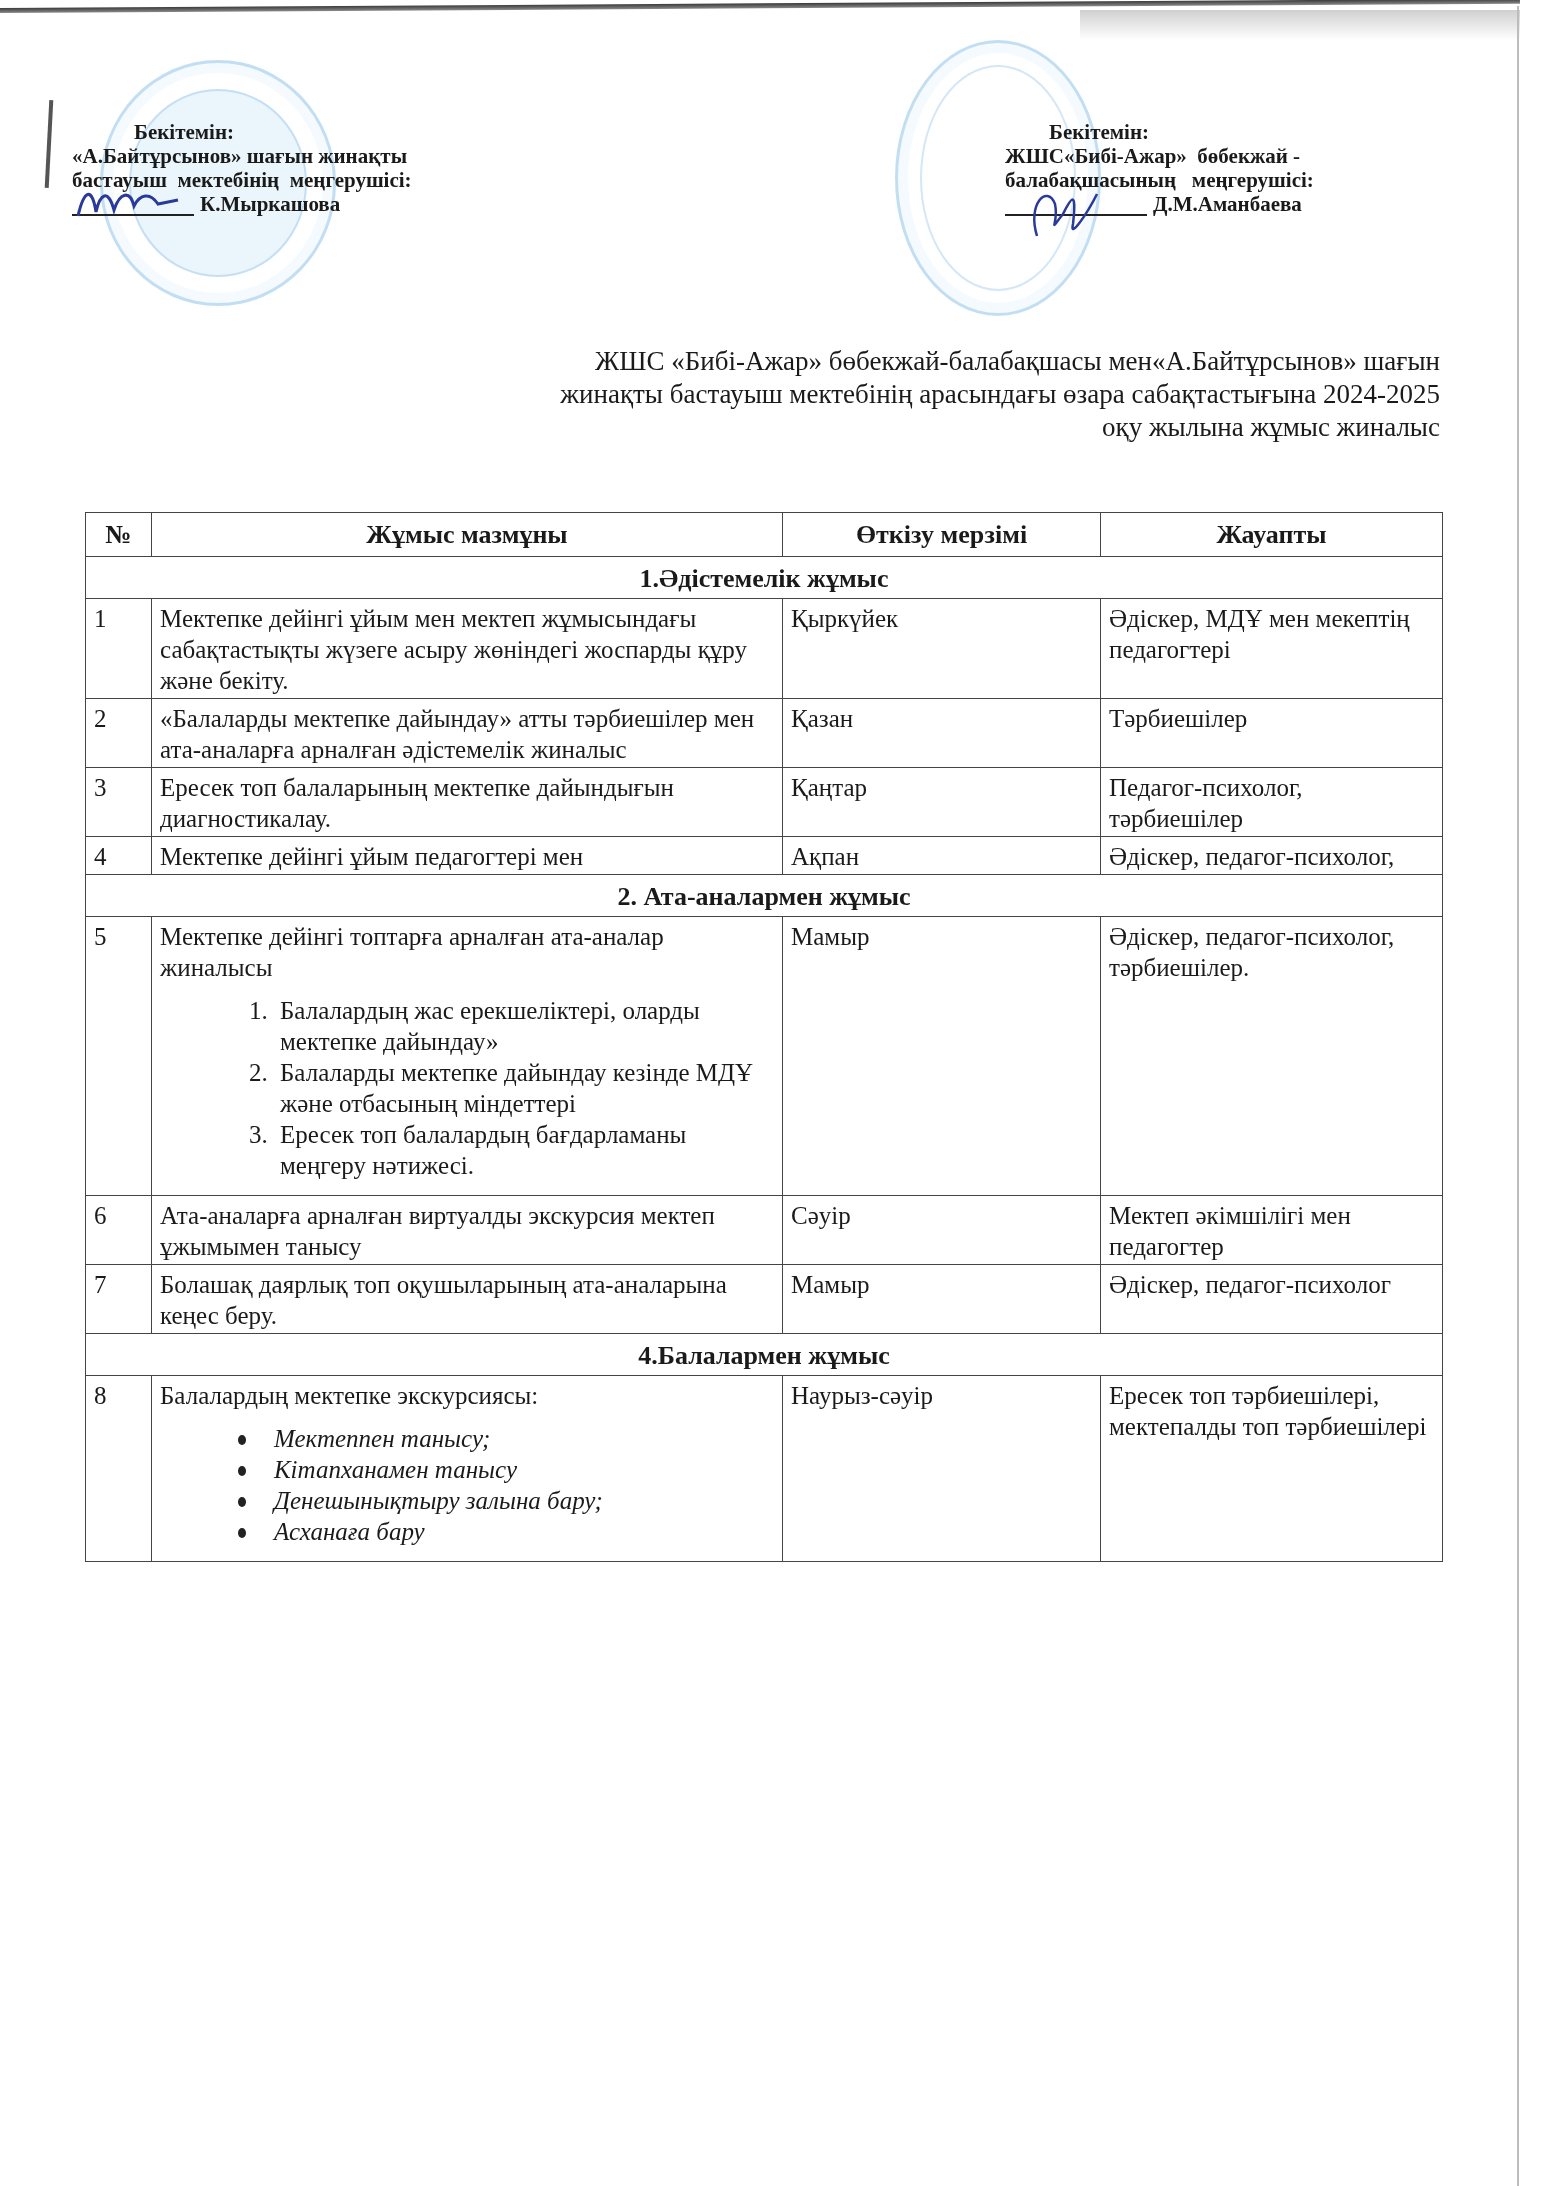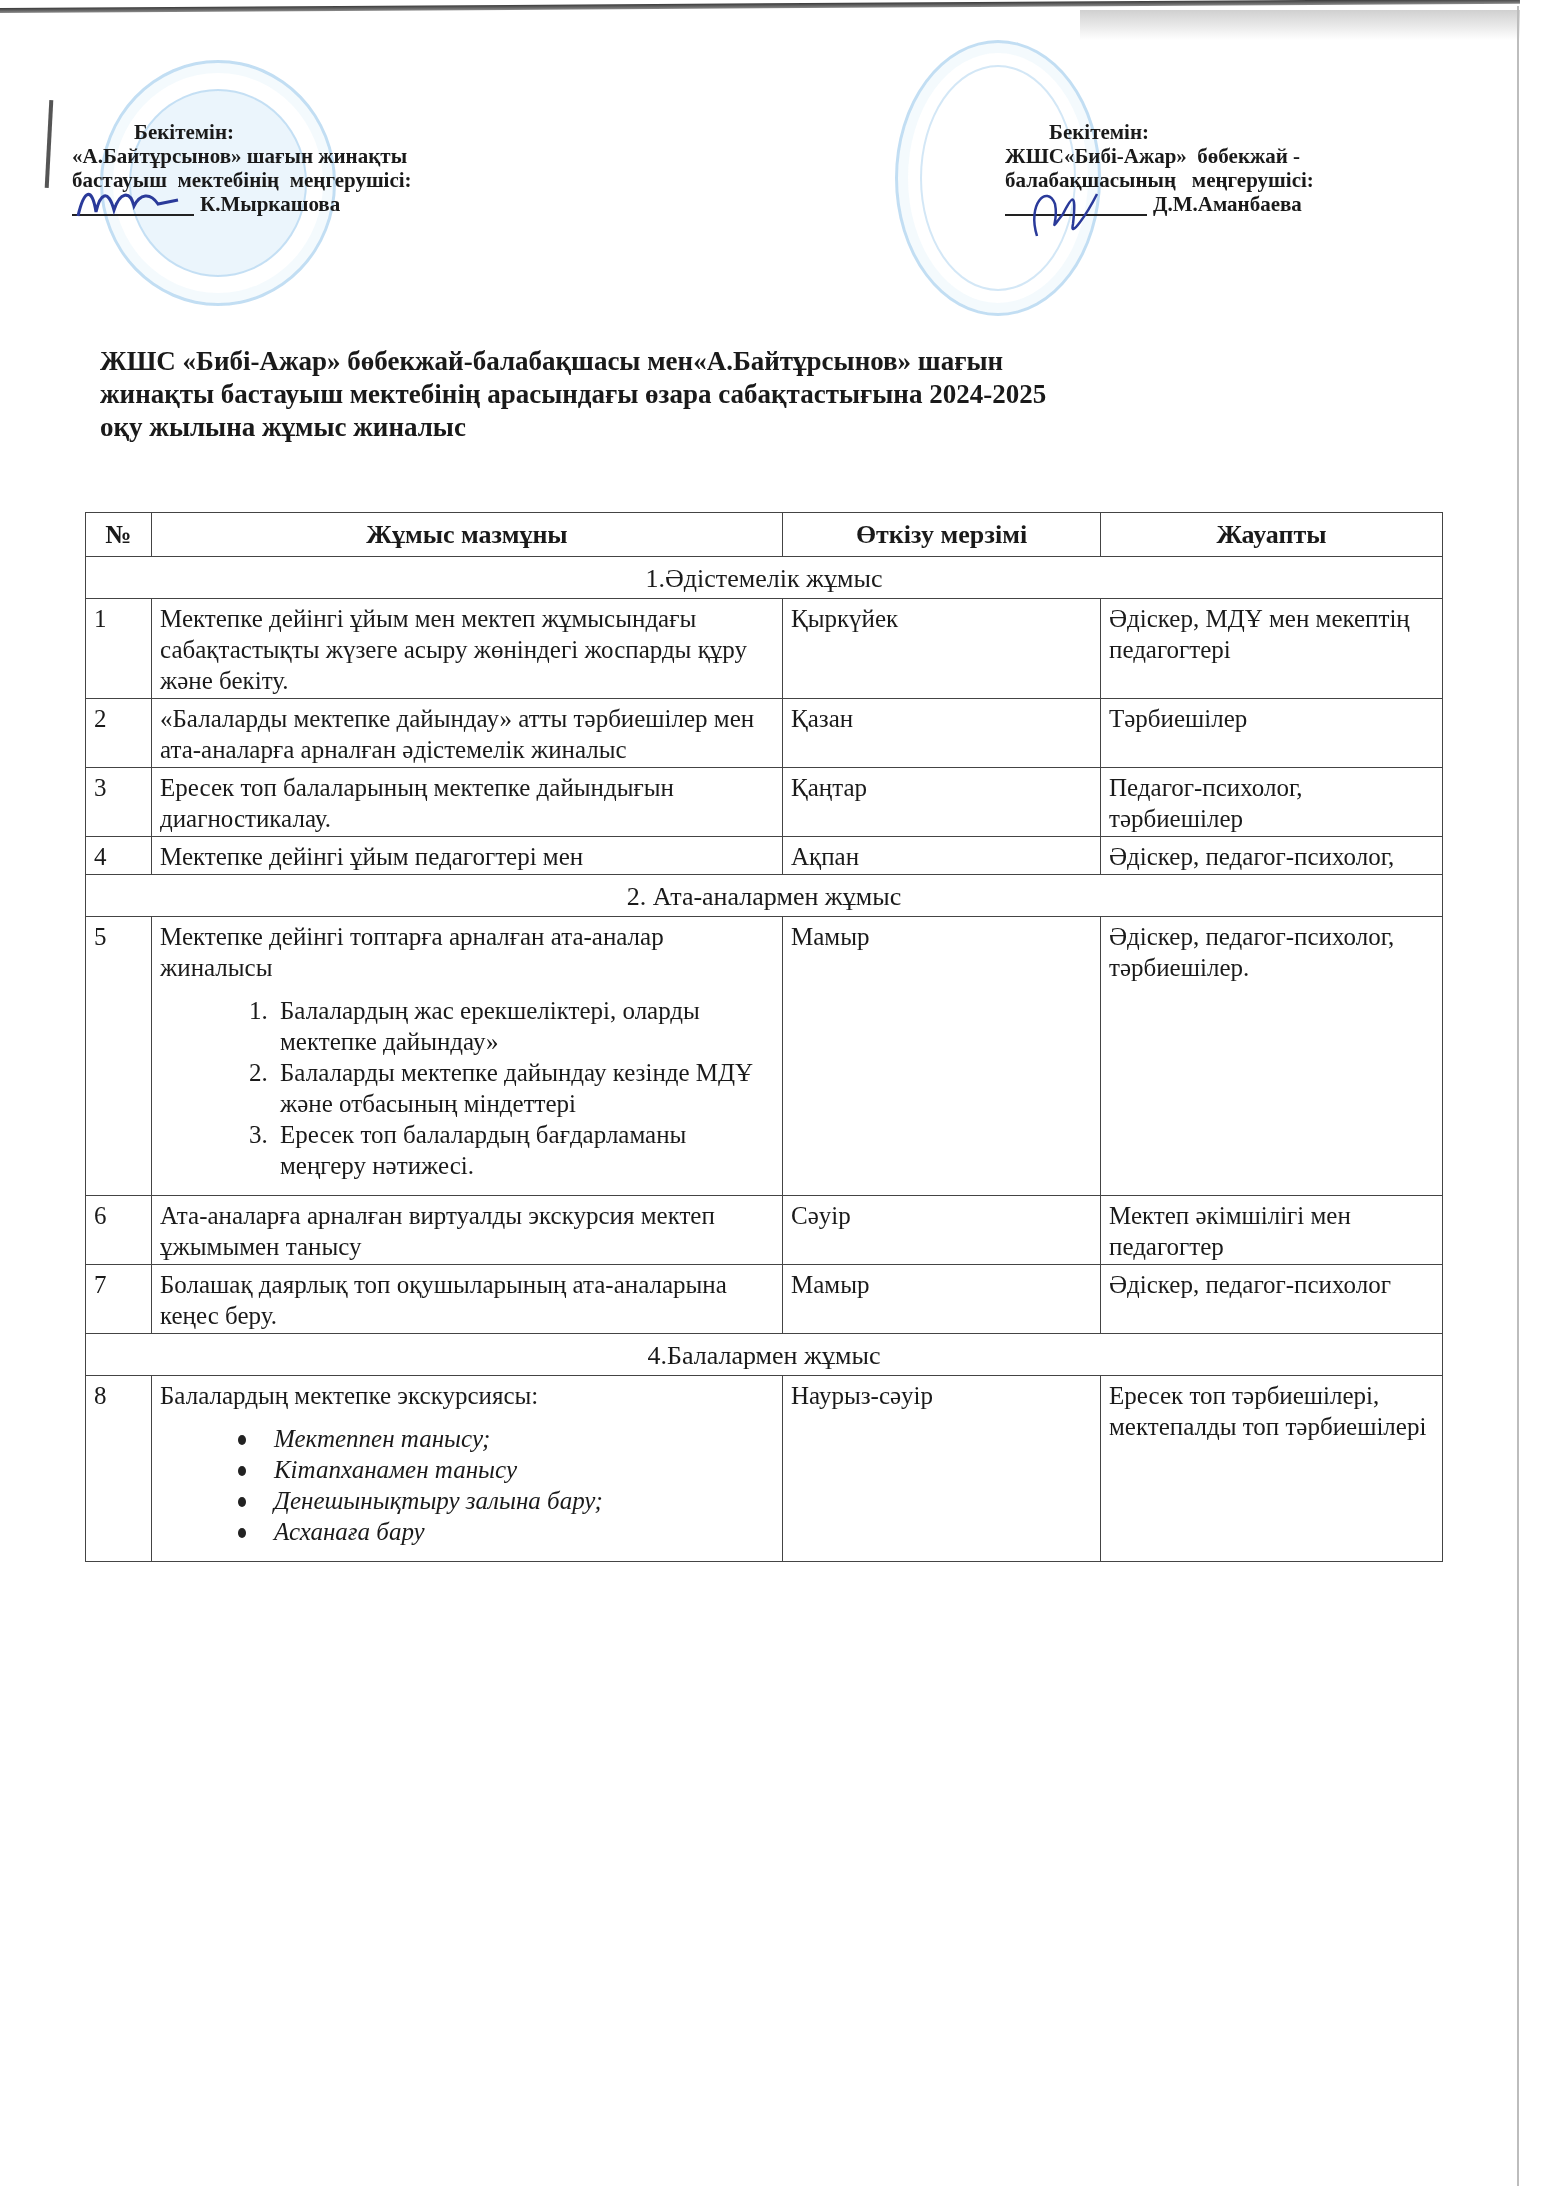--- a/index.html
+++ b/index.html
@@ -43,41 +43,41 @@
   .approval .line { display: block; white-space: pre; }
   .sig-row { display: flex; align-items: flex-end; }
   .sig-line {
     display: inline-block; width: 122px; height: 22px; border-bottom: 2px solid #222;
     position: relative; margin-right: 6px;
   }
   .approval-right .sig-line { width: 142px; }
   .sig-line svg { position: absolute; left: 2px; bottom: -8px; }
 
   .doc-title {
-    position: absolute; left: 100px; top: 345px; width: 1350px;
-    text-align: left; font-weight: bold; font-size: 27px; line-height: 33px;
+    position: absolute; left: 90px; top: 345px; width: 1350px;
+    text-align: right; font-weight: normal; font-size: 27px; line-height: 33px;
   }
   .doc-title span { display: block; }
 
   table.plan {
     position: absolute; left: 85px; top: 512px; width: 1357px;
     border-collapse: collapse; table-layout: fixed;
     font-size: 25px; line-height: 31px;
   }
   table.plan td, table.plan th {
     border: 1.5px solid #444; vertical-align: top; padding: 4px 6px 2px 8px;
   }
   table.plan th { font-weight: bold; text-align: center; font-size: 26px; padding: 6px 6px 6px; }
   col.c-num { width: 66px; }
   col.c-content { width: 631px; }
   col.c-date { width: 318px; }
   col.c-resp { width: 342px; }
   td.num { padding-left: 8px; padding-right: 2px; }
   tr.section td {
-    text-align: center; font-weight: normal; font-size: 26px; padding: 6px 6px 4px;
+    text-align: center; font-weight: bold; font-size: 26px; padding: 6px 6px 4px;
   }
   ol.sub, ul.sub { margin: 12px; padding-left: 102px; }
   ol.sub li { padding-left: 6px; }
   ul.sub { list-style: none; padding-left: 66px; }
   ul.sub li { position: relative; padding-left: 36px; font-style: italic; }
   ul.sub li::before {
     content: ""; position: absolute; left: 0; top: 12px; width: 8px; height: 10px;
     border-radius: 50%; background: #222;
   }
 </style>

